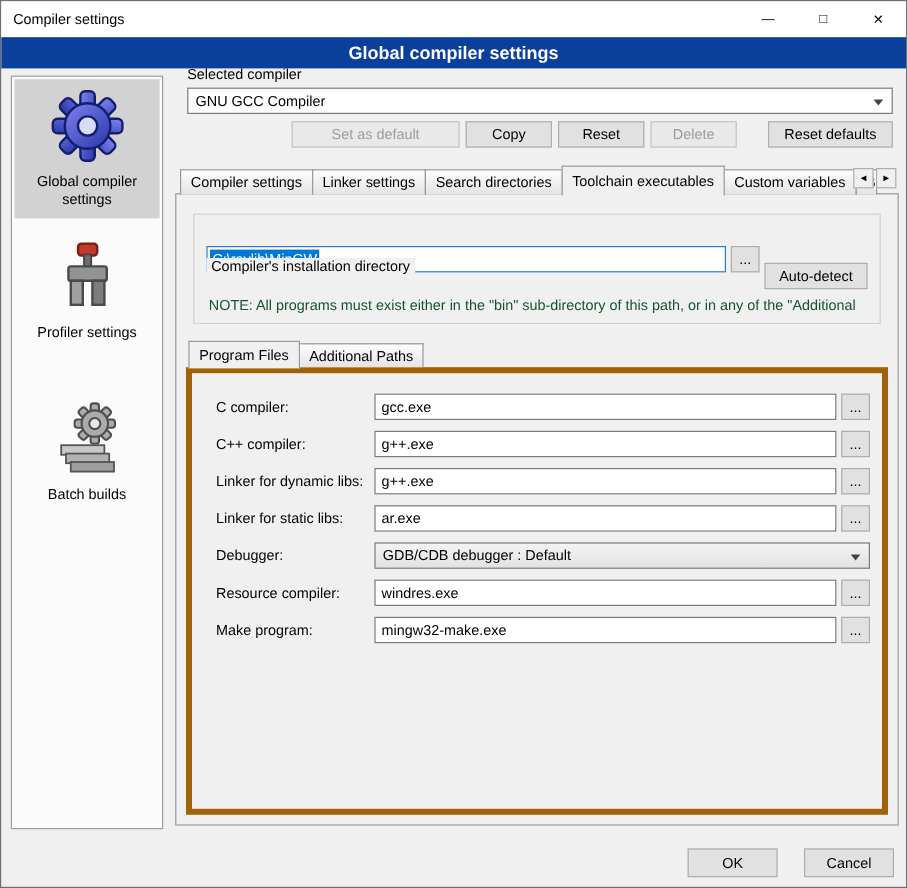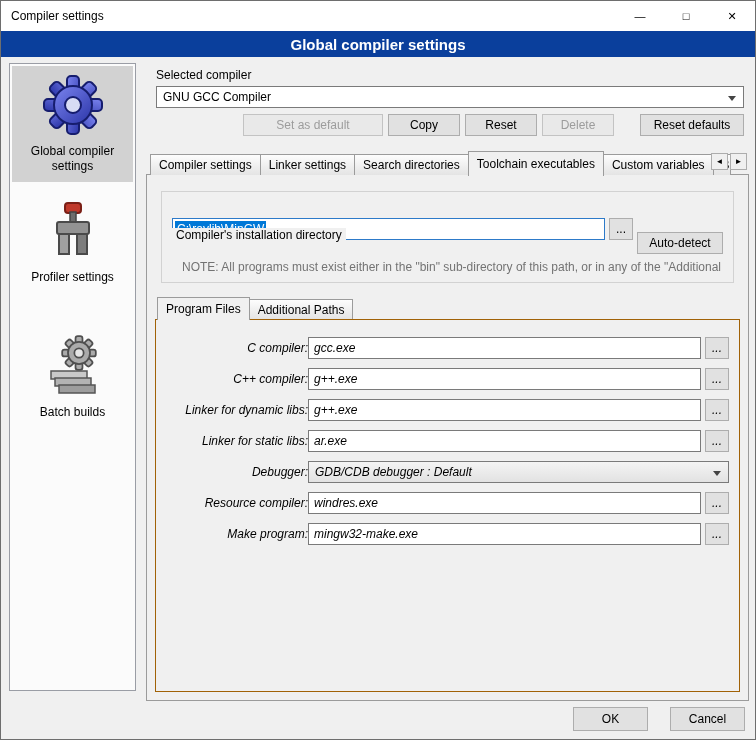--- a/index.html
+++ b/index.html
@@ -21,21 +21,21 @@
   
   .sidebar { position:absolute; left:8px; top:62px; width:127px; height:628px;
              background:#fbfbfb; border:1px solid #9a9da5; padding:2px; overflow:hidden; }
   .side-item { text-align:center; padding:6px 2px 8px; margin-bottom:10px; }
   .side-item.selected { background:#d2d2d2; }
   .side-item .icon { display:block; width:64px; height:64px; margin:0 auto 8px; }
   .side-label { display:block; line-height:15px; }
   .side-item.gap-large { margin-bottom:34px; }
 
   
-  .main { position:absolute; left:145px; top:62px; right:6px; height:640px;text-align:right; }
+  .main { position:absolute; left:145px; top:49px; right:6px; height:640px; }
   .sel-label { position:absolute; top:5px; left:10px; }
   .combo { border:1px solid #7a7a7a; background:#fff; height:22px; display:flex; align-items:center;
            padding:0 22px 0 6px; position:relative; white-space:nowrap; overflow:hidden; }
   .combo .chev { position:absolute; right:7px; top:9px; width:0; height:0;
                  border-left:4px solid transparent; border-right:4px solid transparent; border-top:5px solid #444; }
   .top-combo { position:absolute; top:23px; left:10px; right:5px; }
 
   .btn-row { position:absolute; top:51px; left:10px; right:5px; height:16px; display:flex; gap:5px; justify-content:flex-end; }
   .btn { height:22px; background:#e1e1e1; border:1px solid #adadad; font-family:"Liberation Sans",sans-serif;
          font-size:12px; display:flex; align-items:center; justify-content:center; cursor:default; }
@@ -57,28 +57,28 @@
   .panel { position:absolute; top:111px; left:0; right:0; bottom:2px; border:1px solid #9b9b9b; background:#f0f0f0;
            display:flex; flex-direction:column; padding:10px 8px 8px; }
 
   .groupbox { position:relative; border:1px solid #d2d2d2; margin:6px 6px 14px; padding:12px 10px 6px; }
   .legend { position:absolute; top:-8px; left:10px; background:#f0f0f0; padding:0 4px;margin-top:44px; }
   .dir-row { display:flex; gap:4px; align-items:center; }
   .dir-input { flex:1; height:22px; border:1px solid #2d7ac9; background:#fff; display:flex; align-items:center; padding:0 2px; }
   .sel-text { background:#0078d7; color:#fff; padding:1px 2px; }
   .mini-btn { width:24px; }
   .auto-btn { width:86px;margin-top:28px; }
-  .note { margin:6px 2px 2px; color:#737373; white-space:nowrap; overflow:hidden; }
+  .note { margin:6px 2px 2px; color:#14532d; white-space:nowrap; overflow:hidden; }
 
   
   .subtabbar { display:flex; margin-left:2px; align-items:flex-end; position:relative; z-index:2; }
   .subtab { height:20px; padding:0 8px; display:flex; align-items:center; border:1px solid #9b9b9b; border-bottom:none;
             background:linear-gradient(#fdfdfd,#e4e4e4); margin-right:-1px; white-space:nowrap; cursor:default; }
   .subtab.active { height:23px; background:#f0f0f0; margin-bottom:-1px; z-index:3; }
-  .subpanel { flex:1; border:1px solid #a16207; background:#f0f0f0; padding:12px 10px 0 20px; overflow:hidden;font-style:italic; }
+  .subpanel { flex:1; border:5px solid #a16207; background:#f0f0f0; padding:12px 10px 0 20px; overflow:hidden; }
 
   .frow { display:flex; align-items:center; height:31px; }
   .flabel { width:132px; flex:0 0 132px; }
   .fvalue { flex:1; height:22px; border:1px solid #7a7a7a; background:#fff; display:flex; align-items:center;
             padding:0 5px; white-space:nowrap; overflow:hidden; }
   .fcombo { flex:1; background:linear-gradient(#f4f4f4,#e2e2e2); }
   .frow .mini-btn { margin-left:4px; }
 
   
   .footer { position:absolute; right:10px; bottom:8px; display:flex; gap:22px; }

